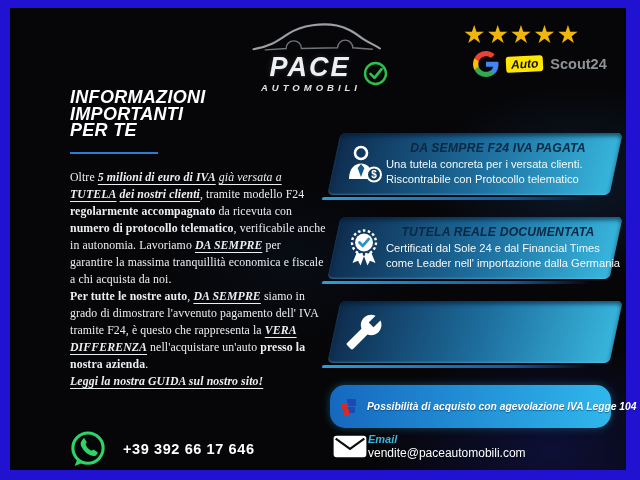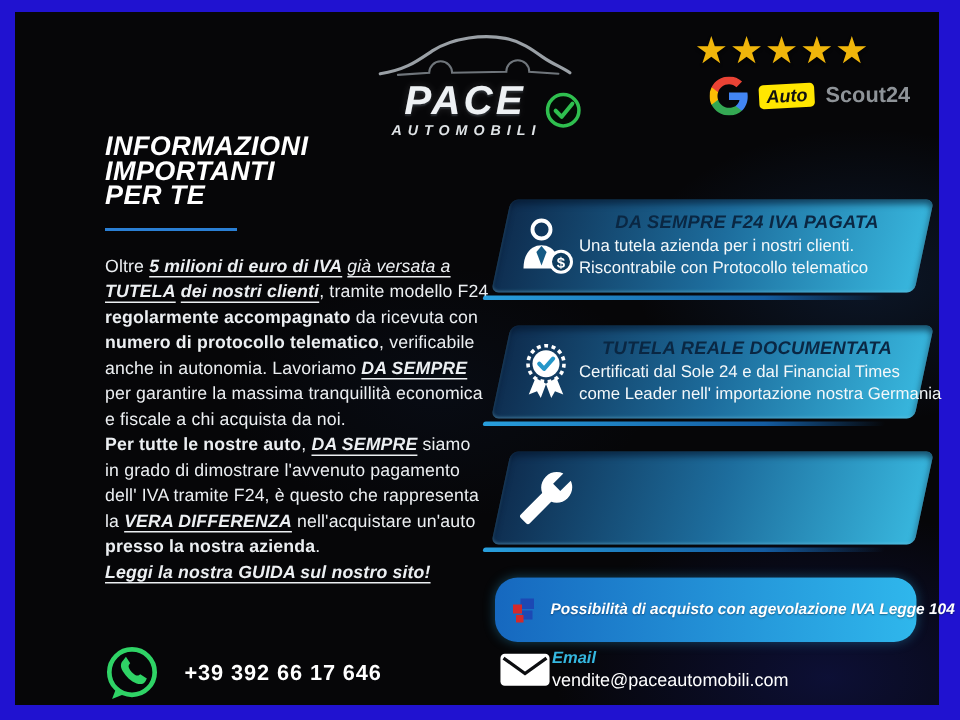--- a/index.html
+++ b/index.html
@@ -42,21 +42,21 @@
   .headline{
     position:absolute;left:60px;top:81px;width:240px;
     font-size:18px;line-height:16.5px;font-weight:800;font-style:italic;color:#ffffff;letter-spacing:.3px;
   }
   .headline span{display:block;}
   .headline-rule{position:absolute;left:60px;top:144px;width:88px;height:2px;background:#2a7fd4;}
   .bodytext{
     position:absolute;left:60px;top:161px;width:256px;
     font-size:11.8px;line-height:17px;color:#eceff2;letter-spacing:.1px;
   }
-  .bodytext p{margin:0;}
+  .bodytext p{margin:0;font-family:Liberation Serif, serif;}
   .sb{font-weight:bold;}
   .si{font-style:italic;}
   .su{text-decoration:underline;text-underline-offset:2.5px;text-decoration-thickness:1px;}
   
   .card{position:absolute;left:324px;width:282px;height:62px;}
   .card-bg{
     position:absolute;inset:0;border-radius:5px;transform:skewX(-12deg);
     background:linear-gradient(95deg,#0e2c4e 0%,#1d6d9d 52%,#38b7de 100%);
     box-shadow:inset 0 3px 4px rgba(4,18,40,.6), inset 0 -1px 2px rgba(140,225,255,.35);
   }
@@ -149,21 +149,21 @@
           <svg width="40" height="42" viewBox="0 0 40 42">
             <circle cx="17" cy="10" r="6" fill="none" stroke="#ffffff" stroke-width="2.6"></circle>
             <path d="M5 36 C5 25 11 20.5 17 20.5 C23 20.5 29 25 29 36 Z" fill="#ffffff"></path>
             <path d="M17 21 l3.4 4 -3.4 9 -3.4-9 z" fill="#155a84"></path>
             <circle cx="30" cy="31.5" r="7" fill="#0e3c5e" stroke="#ffffff" stroke-width="2"></circle>
             <text x="30" y="35.4" text-anchor="middle" font-size="10" font-weight="bold" fill="#ffffff">$</text>
           </svg>
         </div>
         <div class="card-text">
           <div class="card-title">DA SEMPRE F24 IVA PAGATA</div>
-          <div class="card-line">Una tutela azienda per i nostri clienti.</div>
+          <div class="card-line">Una tutela concreta per i versata clienti.</div>
           <div class="card-line">Riscontrabile con Protocollo telematico</div>
         </div>
       </div>
     </div>
 
     <div class="card" style="top:209px;">
       <div class="card-bg"></div>
       <div class="card-underline"></div>
       <div class="card-content">
         <div class="card-icon">
@@ -171,21 +171,21 @@
             <path d="M13 25 l-4.5 11 5.5-2.2 2.5 4.6 3.6-9.5 z" fill="#ffffff"></path>
             <path d="M27 25 l4.5 11 -5.5-2.2 -2.5 4.6 -3.6-9.5 z" fill="#ffffff"></path>
             <circle cx="20" cy="15.5" r="12" fill="none" stroke="#ffffff" stroke-width="2.4" stroke-dasharray="2.6 2.4"></circle>
             <circle cx="20" cy="15.5" r="9" fill="#ffffff"></circle>
             <path d="M15.5 15.5 l3.2 3.4 6-6.8" fill="none" stroke="#2496c8" stroke-width="2.8" stroke-linecap="round" stroke-linejoin="round"></path>
           </svg>
         </div>
         <div class="card-text">
           <div class="card-title">TUTELA REALE DOCUMENTATA</div>
           <div class="card-line">Certificati dal Sole 24 e dal Financial Times</div>
-          <div class="card-line">come Leader nell' importazione nostra Germania</div>
+          <div class="card-line">come Leader nell' importazione dalla Germania</div>
         </div>
       </div>
     </div>
 
     <div class="card card-light" style="top:293px;">
       <div class="card-bg"></div>
       <div class="card-underline"></div>
       <div class="card-content">
         <div class="card-icon">
           <svg width="38" height="38" viewBox="0 0 24 24">

